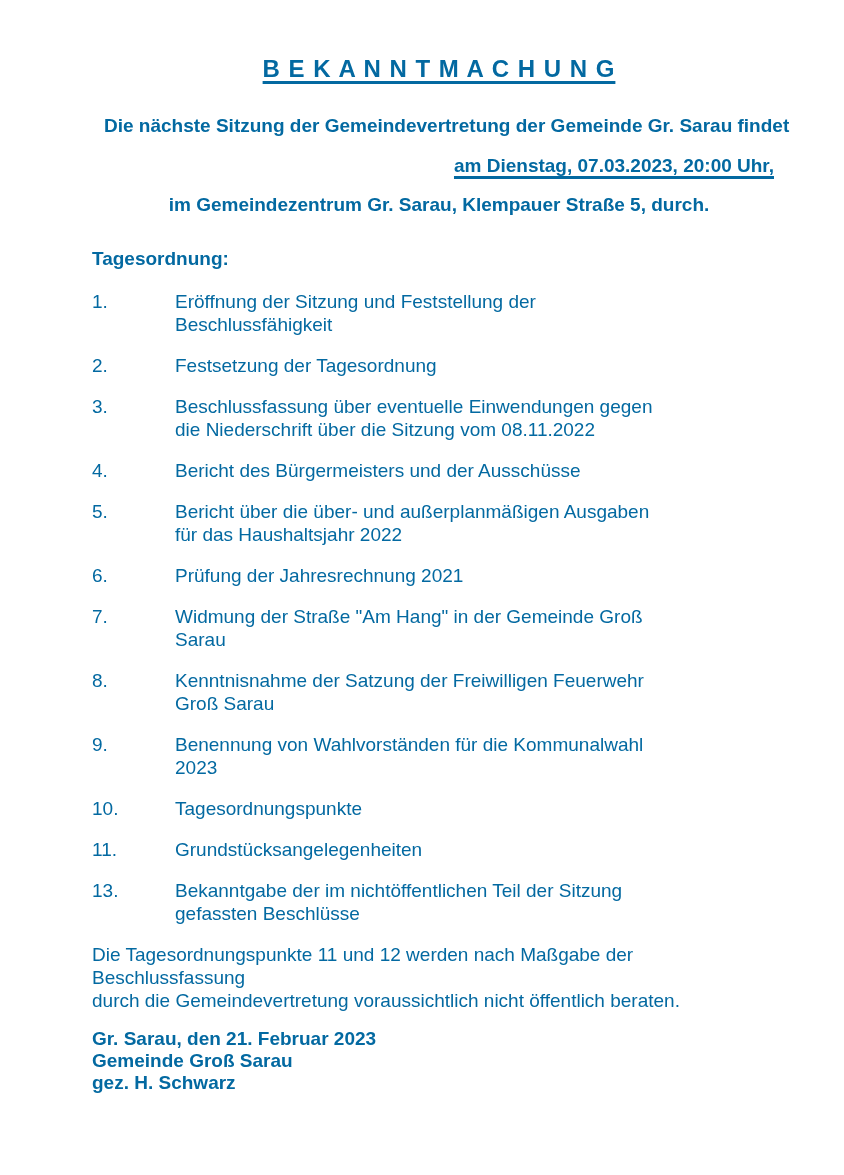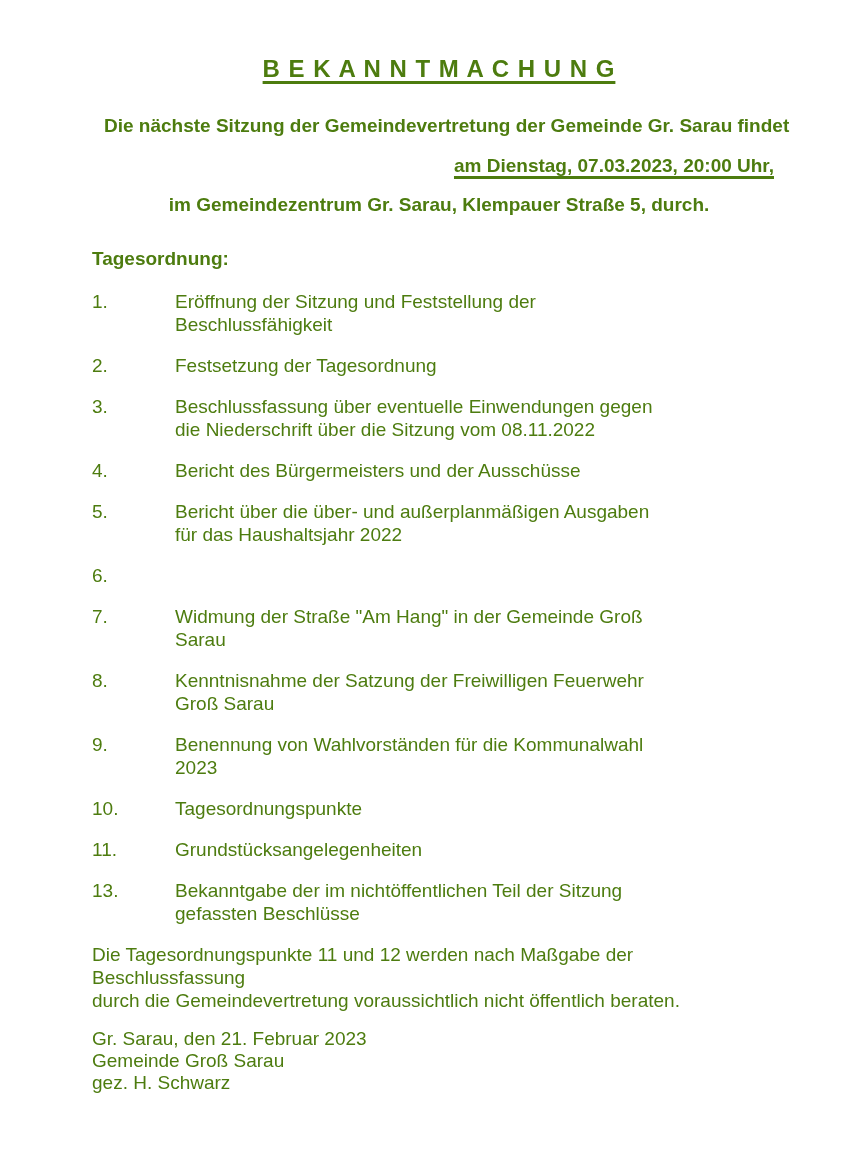--- a/index.html
+++ b/index.html
@@ -5,21 +5,21 @@
   html, body {
     margin: 0;
     padding: 0;
     background: #ffffff;
   }
   .page {
     position: relative;
     width: 844px;
     height: 1175px;
     background: #ffffff;
-    color: #4d7c0f;
+    color: #0369a1;
     font-family: "Liberation Sans", "DejaVu Sans", sans-serif;
     font-size: 19px;
     line-height: 23px;
     overflow: hidden;
     box-sizing: border-box;
     padding: 0 58px 0 92px; 
   }
   .title {
     margin: 0;
     padding-top: 54px;
@@ -68,20 +68,21 @@
     flex: 1 1 auto;
     white-space: pre-line;
   }
   .note {
     margin: 18px 0 0 0;
     white-space: pre-line;
   }
   .signature {
     margin-top: 16px;
     line-height: 22px;
+    font-weight: bold;
   }
   .signature div { white-space: nowrap; }
 </style>
 </head>
 <body>
 
 <div class="page">
 
   <h1 class="title"><span class="u">B E K A N N T M A C H U N G</span></h1>
 
@@ -112,20 +113,21 @@
       <span class="num">4.</span>
       <span class="txt">Bericht des Bürgermeisters und der Ausschüsse</span>
     </li>
       <li class="agenda-item">
       <span class="num">5.</span>
       <span class="txt">Bericht über die über- und außerplanmäßigen Ausgaben
 für das Haushaltsjahr 2022</span>
     </li>
       <li class="agenda-item">
       <span class="num">6.</span>
+      <span class="txt">Prüfung der Jahresrechnung 2021</span>
     </li>
       <li class="agenda-item">
       <span class="num">7.</span>
       <span class="txt">Widmung der Straße "Am Hang" in der Gemeinde Groß
 Sarau</span>
     </li>
       <li class="agenda-item">
       <span class="num">8.</span>
       <span class="txt">Kenntnisnahme der Satzung der Freiwilligen Feuerwehr
 Groß Sarau</span>

